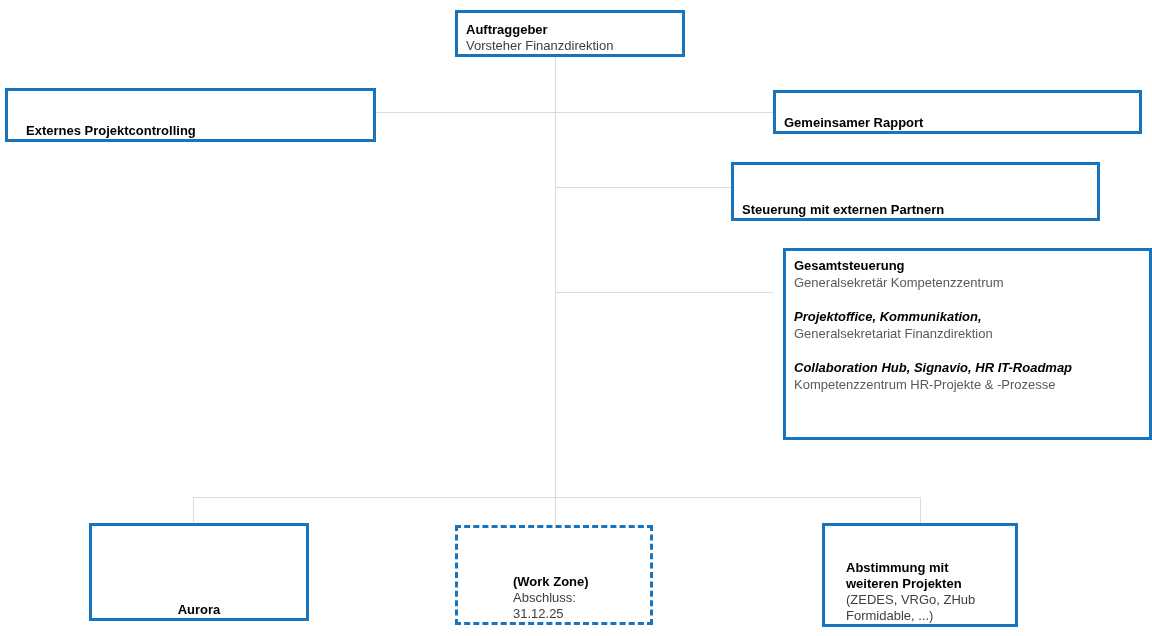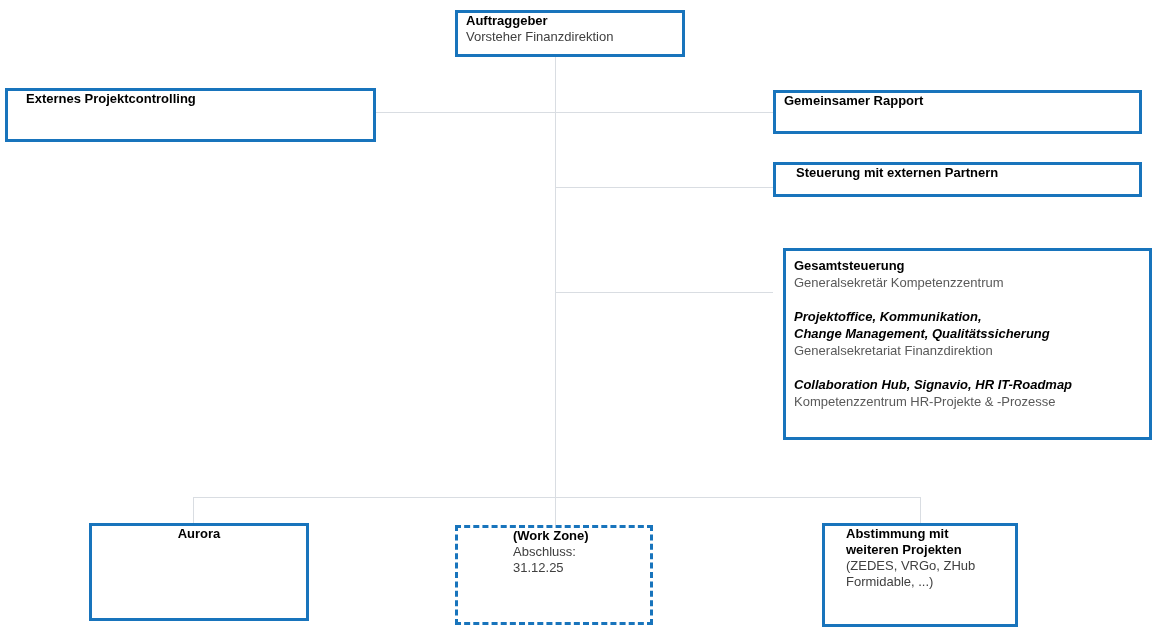--- a/index.html
+++ b/index.html
@@ -26,21 +26,21 @@
   .vline { width: 1px; }
 
   
   .node {
     position: absolute;
     box-sizing: border-box;
     border: 3px solid var(--accent, #1874bc);
     background: #ffffff;
     display: flex;
     flex-direction: column;
-    justify-content: flex-start;
+    justify-content: flex-end;
   }
   .node.dashed { border-style: dashed; }
   .node.top-align { justify-content: flex-start; margin-left: 10px; }
   .node .inner { padding: 0 8px; }
   .node.top-align .inner { padding: 6px 8px; }
 
   .t-bold   { font-weight: bold; color: var(--text_primary, #000); line-height: 16px; }
   .t-reg    { font-weight: normal; color: var(--text_secondary, #404040); line-height: 16px; }
   .t-muted  { font-weight: normal; color: var(--text_muted, #595959); line-height: 17px; }
   .t-bi     { font-weight: bold; font-style: italic; color: var(--text_primary, #000); line-height: 17px; }
@@ -79,33 +79,32 @@
       <div class="t-bold">Externes Projektcontrolling</div>
     </div>
   </div>
 
   <div class="node" id="node-rapport" style="left:773px; top:90px; width:369px; height:44px;">
     <div class="inner">
       <div class="t-bold">Gemeinsamer Rapport</div>
     </div>
   </div>
 
-  <div class="node" id="node-steuerung" style="left:773px; top:162px; width:369px; height:35px;padding-left:12px;">
+  <div class="node" id="node-steuerung" style="left:731px; top:162px; width:369px; height:59px;">
     <div class="inner">
       <div class="t-bold">Steuerung mit externen Partnern</div>
     </div>
   </div>
 
   <div class="node top-align" id="node-gesamtsteuerung" style="left:773px; top:248px; width:369px; height:192px;">
     <div class="inner">
       <div class="t-bold lh17">Gesamtsteuerung</div>
       <div class="t-muted">Generalsekretär Kompetenzzentrum</div>
       <div class="spacer"></div>
       <div class="t-bi">Projektoffice, Kommunikation,</div>
-      <div class="t-bi">Change Management, Qualitätssicherung</div>
       <div class="t-muted">Generalsekretariat Finanzdirektion</div>
       <div class="spacer"></div>
       <div class="t-bi">Collaboration Hub, Signavio, HR IT-Roadmap</div>
       <div class="t-muted">Kompetenzzentrum HR-Projekte &amp; -Prozesse</div>
     </div>
   </div>
 
   <div class="node" id="node-aurora" style="left:89px; top:523px; width:220px; height:98px;">
     <div class="inner center-text">
       <div class="t-bold">Aurora</div>

